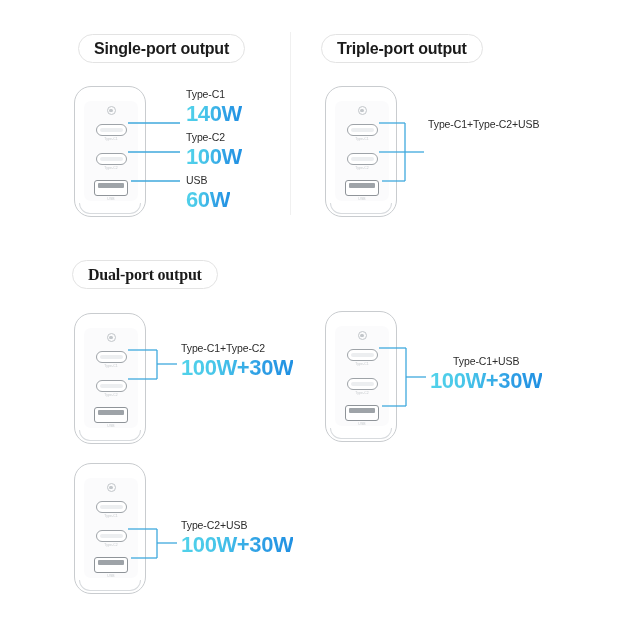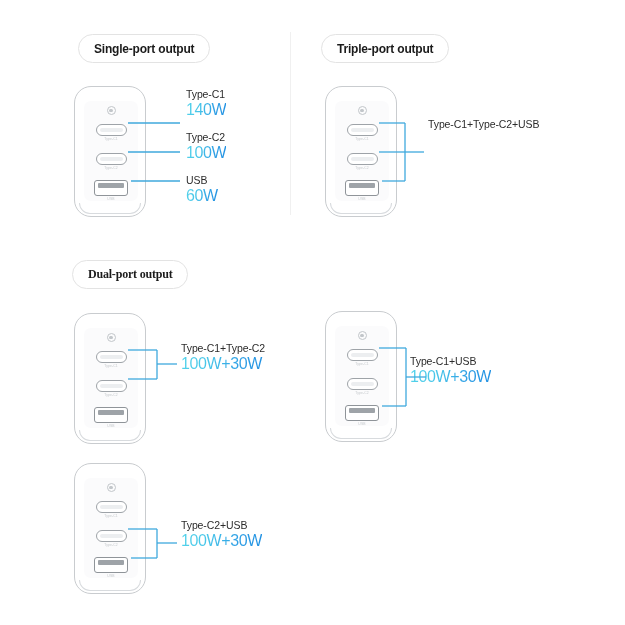--- a/index.html
+++ b/index.html
@@ -21,21 +21,21 @@
     position: absolute;
     display: inline-flex;
     align-items: center;
     justify-content: center;
     height: 29px;
     padding: 0 15px;
     border: 1px solid #e3e3e3;
     border-radius: 15px;
     background: #ffffff;
     box-sizing: border-box;
-    font-size: 12px;
+    font-size: 16px;
     font-weight: bold;
     color: #1b1b1b;
     letter-spacing: -0.2px;
     white-space: nowrap;
   }
 
   
   .divider-v {
     position: absolute;
     width: 1px;
@@ -159,22 +159,22 @@
     position: absolute;
     white-space: nowrap;
   }
   .callout-title {
     font-size: 10.5px;
     color: #2c2c2c;
     letter-spacing: -0.1px;
     line-height: 1.2;
   }
   .callout-value {
-    font-size: 16px;
-    font-weight: normal;
+    font-size: 22px;
+    font-weight: bold;
     letter-spacing: -0.4px;
     line-height: 1.18;
     background-image: linear-gradient(100deg, #53d3ea 0%, #48c6e9 32%, #2f9fe5 70%, #1f8fe2 100%);
     -webkit-background-clip: text;
     background-clip: text;
     color: transparent;
     -webkit-text-fill-color: transparent;
   }
   .callout-value.two-line { line-height: 1.22; }
 
@@ -292,21 +292,21 @@
       <div class="port-label">Type-C2</div>
     </div>
     <div class="port-group" style="top:79px;">
       <div class="port-a"></div>
       <div class="port-label">USB</div>
     </div>
   </div>
   <div class="charger-lip"></div>
 </div>
 
-<div class="callout" style="left:410px; top:355px;">
+<div class="callout" style="left:430px; top:355px;text-align:center;">
   <div class="callout-title">Type-C1+USB</div>
   <div class="callout-value">100W+30W</div>
 </div>
 
 <div class="charger" style="left:74px; top:463px;">
   <div class="face">
     <div class="led"></div>
     <div class="port-group" style="top:23px;">
       <div class="port-c"></div>
       <div class="port-label">Type-C1</div>

